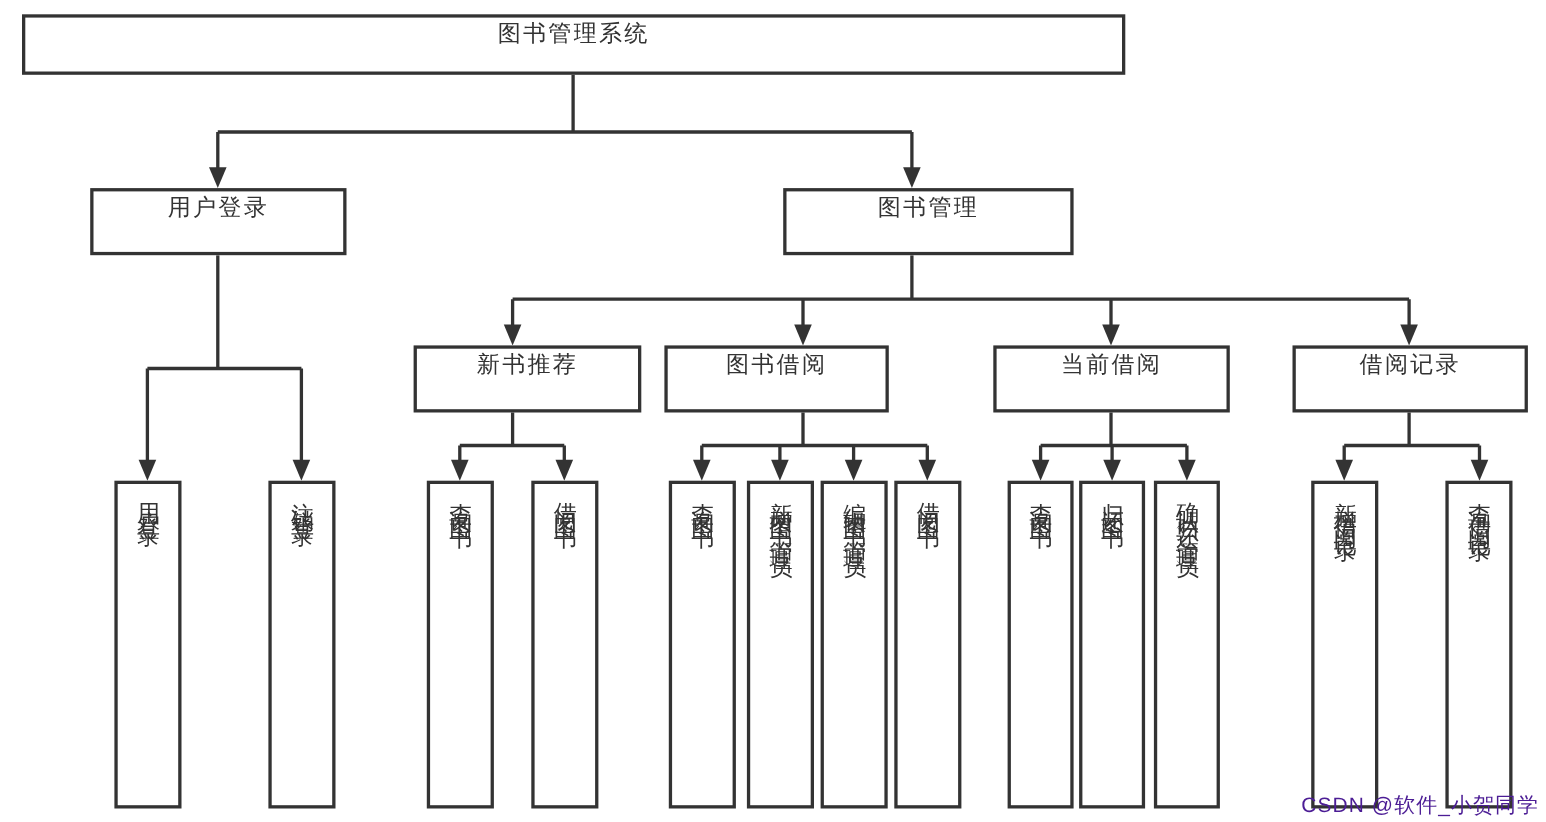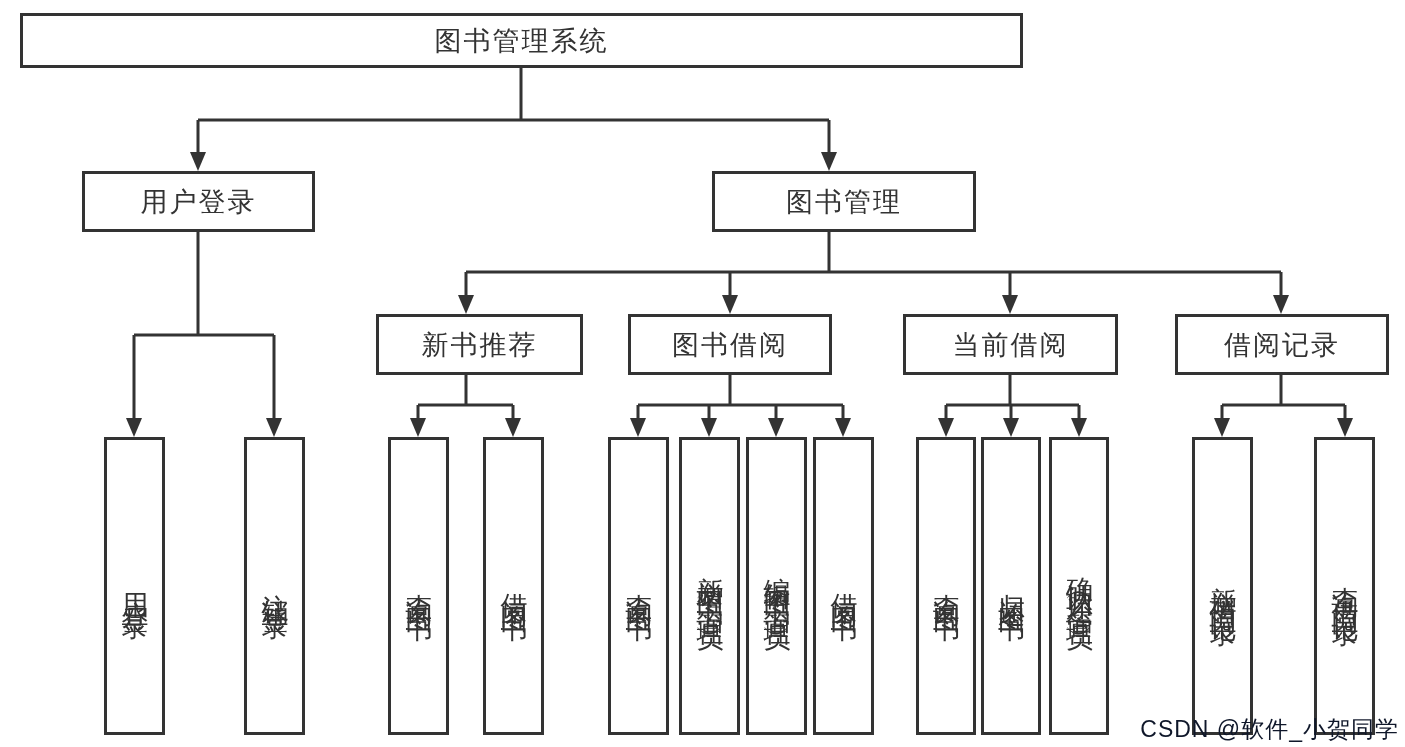--- a/index.html
+++ b/index.html
@@ -7,31 +7,31 @@
   .canvas {
     position:relative; width:1405px; height:747px; background:#ffffff;
     font-family:"Liberation Sans","DejaVu Sans",sans-serif; color:#333333;
     overflow:hidden;
   }
   .connectors { position:absolute; left:0; top:0; z-index:1; pointer-events:none; }
   .connectors path { stroke:#333333; stroke-width:3; fill:none; }
   .connectors polygon { fill:#333333; stroke:none; }
   .node {
     position:absolute; background:#ffffff; border:3px solid #333333;
-    display:flex; align-items:center; justify-content:center;
-    font-size:27px; z-index:2;
+    display:flex; align-items:flex-start; justify-content:center;
+    font-size:21px; z-index:2;
   }
   .node.h .lbl { letter-spacing:2px; white-space:nowrap; }
   .node.v .lbl {
     writing-mode:vertical-rl; text-orientation:mixed;
     letter-spacing:7px; line-height:1; white-space:nowrap;
   }
   .watermark {
     position:absolute; right:6px; bottom:2px; z-index:3;
-    font-size:23px; color:#0f172a; letter-spacing:1px; white-space:nowrap;
+    font-size:19px; color:#4c1d95; letter-spacing:1px; white-space:nowrap;
   }
 </style>
 </head>
 <body>
 
 <div class="canvas">
 
   <svg class="connectors" width="1405" height="747" viewBox="0 0 1405 747">
 
     <path d="M521 66 V121 M198 120 H829 M198 120 V162 M829 120 V162"></path>
@@ -78,21 +78,21 @@
   <div class="node h" style="left:82px;top:171px;width:233px;height:61px">
     <span class="lbl">用户登录</span>
   </div>
   <div class="node h" style="left:712px;top:171px;width:264px;height:61px">
     <span class="lbl">图书管理</span>
   </div>
 
   <div class="node h" style="left:376px;top:314px;width:207px;height:61px">
     <span class="lbl">新书推荐</span>
   </div>
-  <div class="node h" style="left:628px;top:314px;width:204px;height:61px">
+  <div class="node h" style="left:604px;top:314px;width:204px;height:61px">
     <span class="lbl">图书借阅</span>
   </div>
   <div class="node h" style="left:1175px;top:314px;width:214px;height:61px">
     <span class="lbl">借阅记录</span>
   </div>
   <div class="node h" style="left:903px;top:314px;width:215px;height:61px">
     <span class="lbl">当前借阅</span>
   </div>
 
   <div class="node v" style="left:104px;top:437px;width:61px;height:298px">

